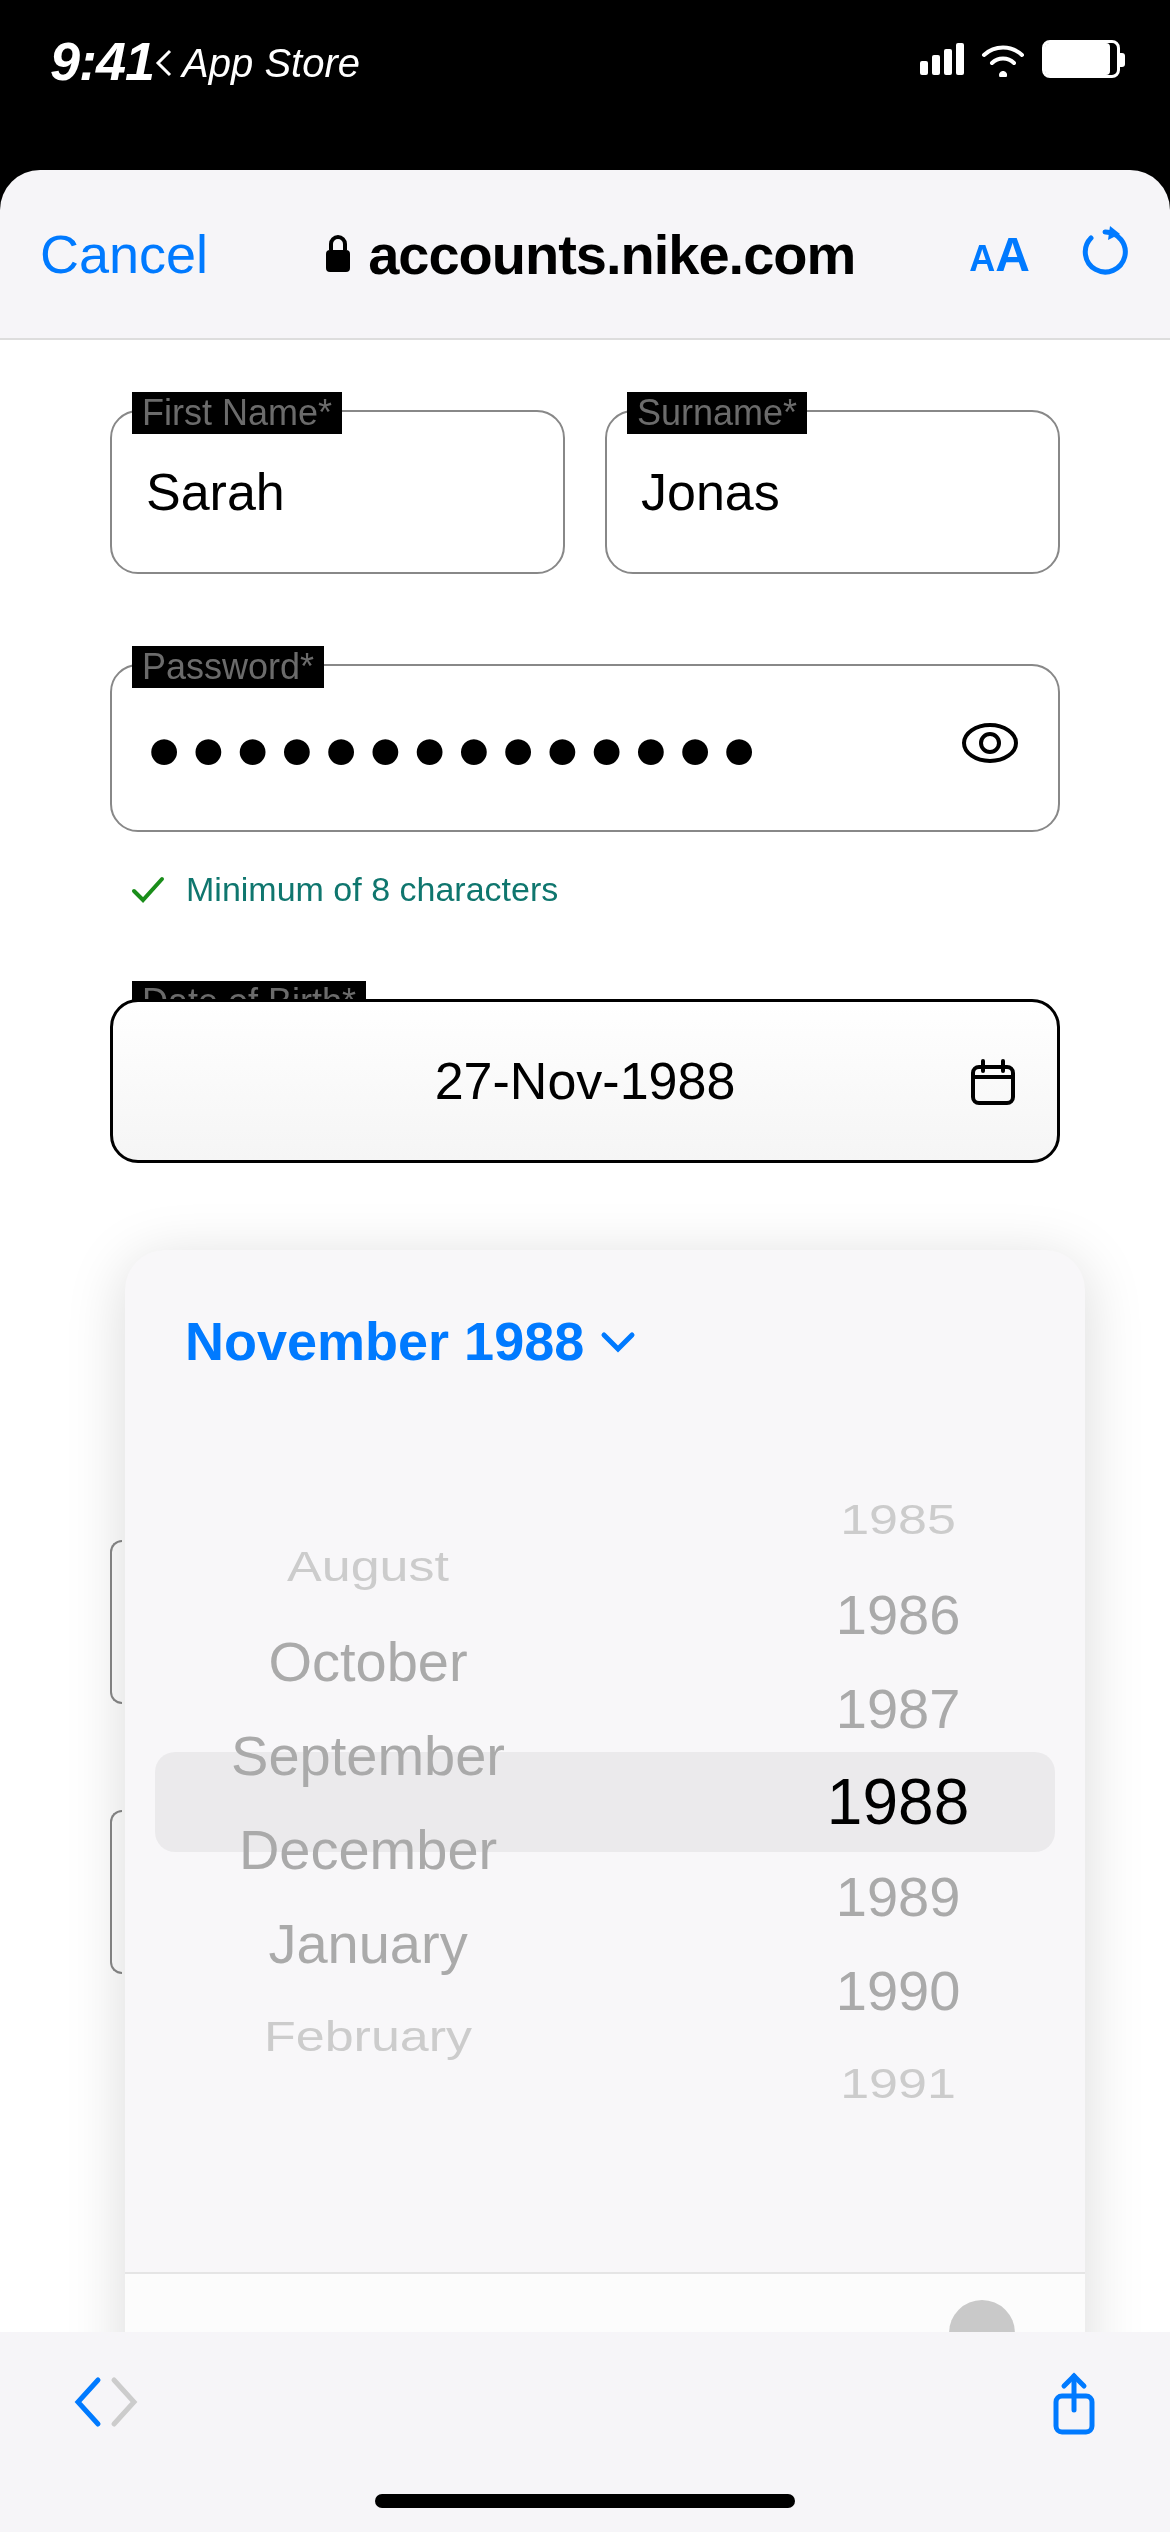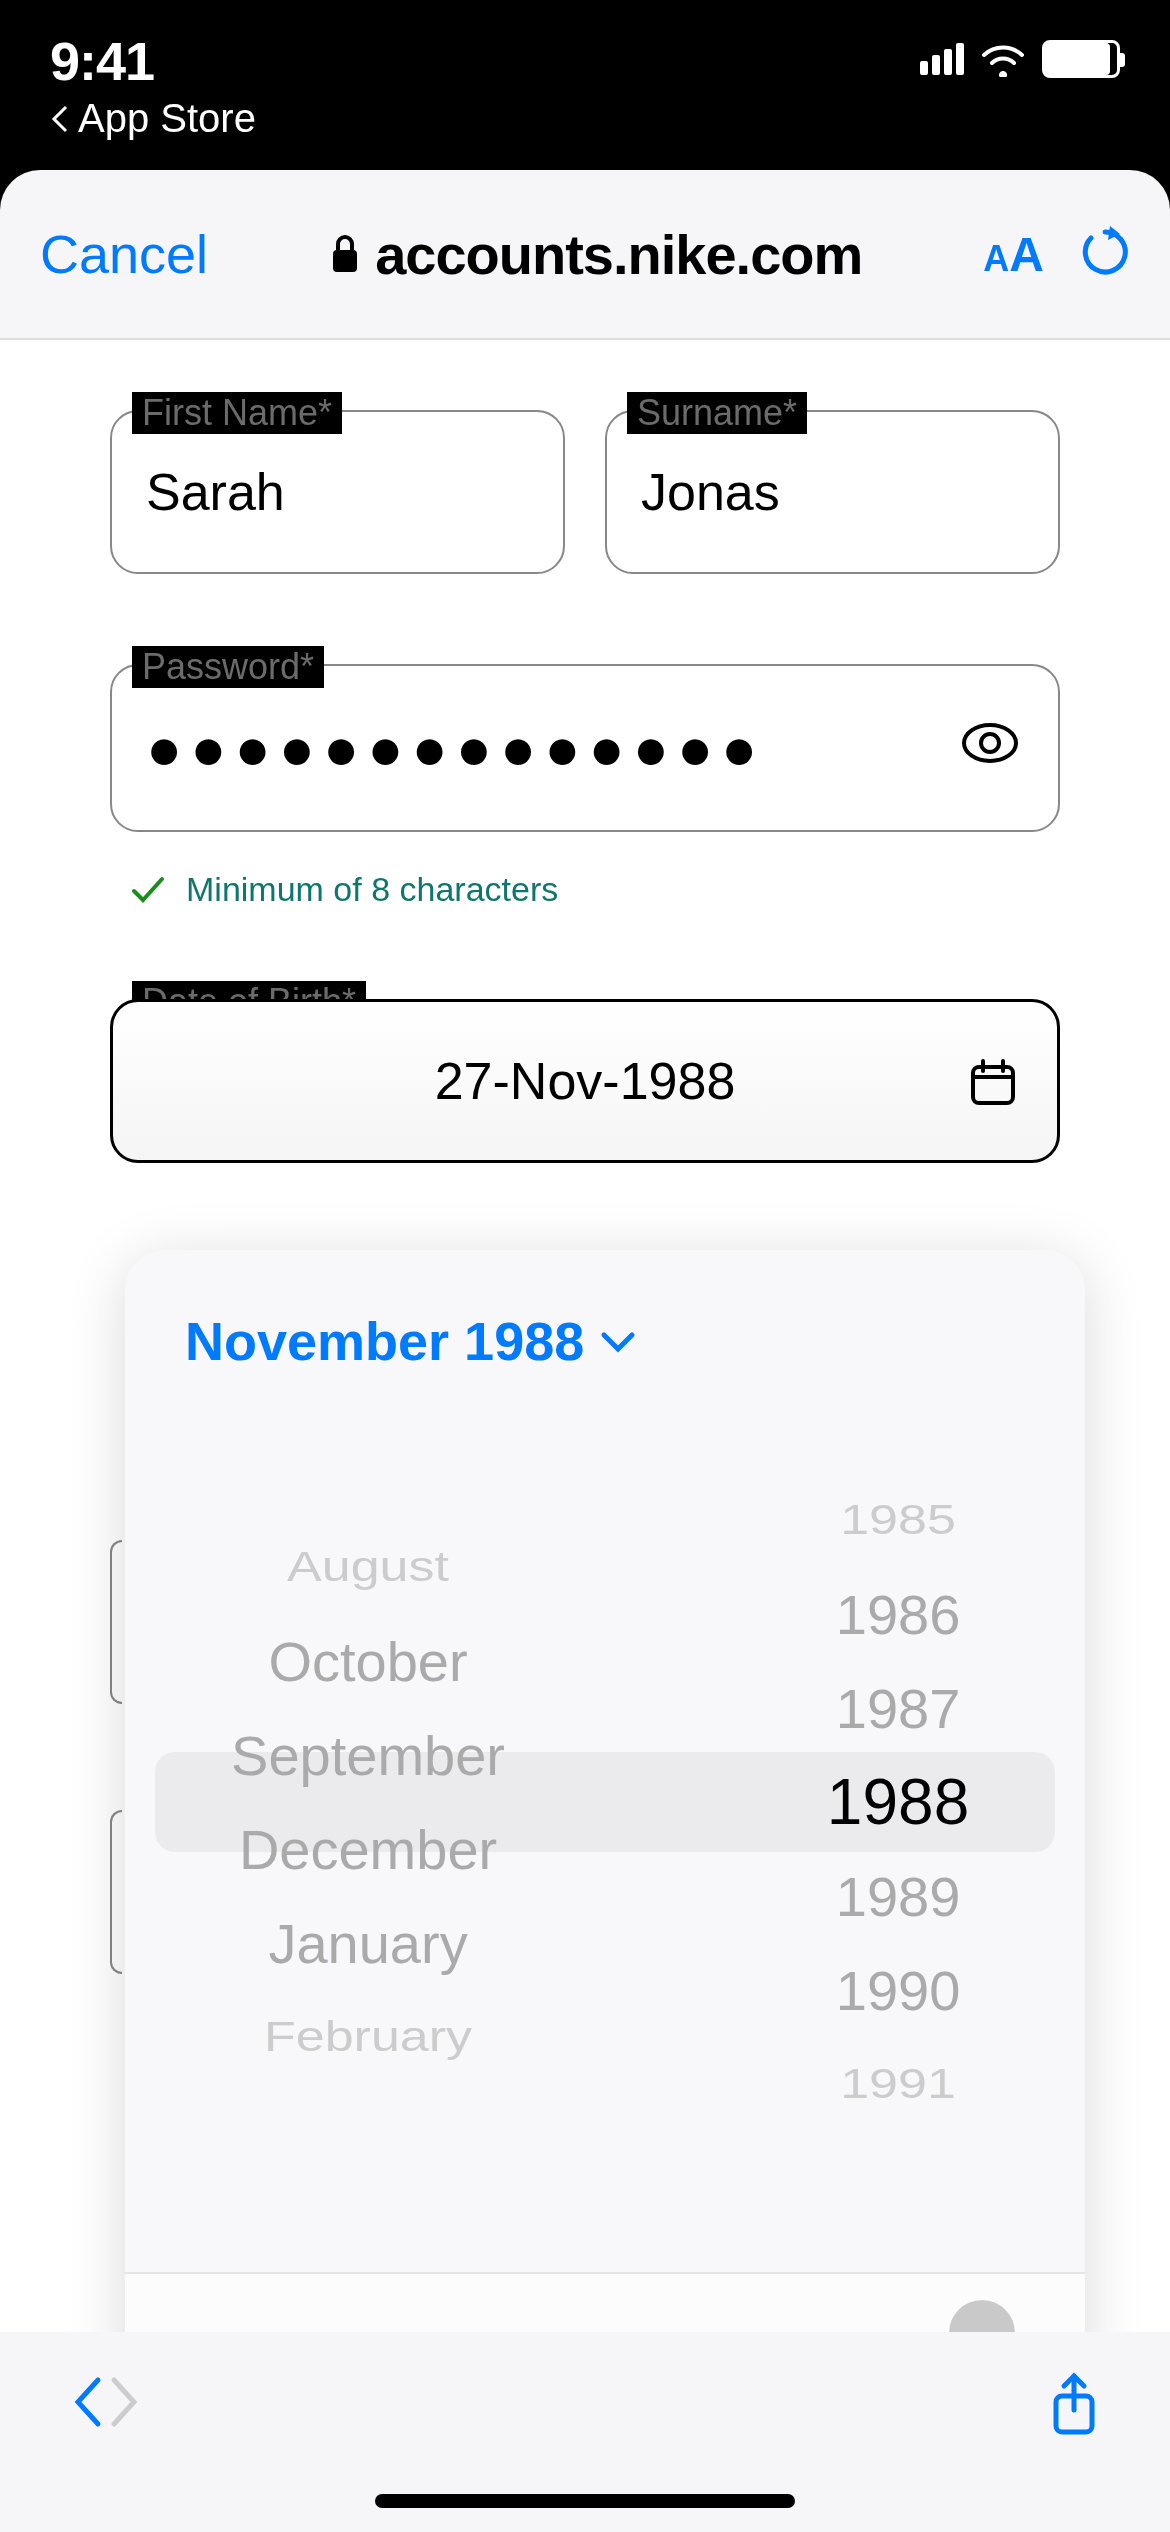--- a/index.html
+++ b/index.html
@@ -15,21 +15,21 @@
     
     .status-bar {
       height: 140px;
       background: #000;
       display: flex;
       justify-content: space-between;
       align-items: flex-start;
       padding: 30px 50px 0;
       color: #fff;
     }
-    .status-left { display: flex; flex-direction: column; }
+    .status-left { display: flex; flex-direction: row; font-style: italic; }
     .status-time { font-size: 54px; font-weight: 600; letter-spacing: -1px; }
     .status-back { font-size: 40px; margin-top: 4px; display: flex; align-items: center; gap: 8px; }
     .status-right { display: flex; align-items: center; gap: 16px; margin-top: 10px; }
     .signal-bars { display: flex; align-items: flex-end; gap: 4px; }
     .signal-bars span { width: 8px; background: #fff; border-radius: 2px; }
     .signal-bars span:nth-child(1){height:14px;} .signal-bars span:nth-child(2){height:20px;}
     .signal-bars span:nth-child(3){height:26px;} .signal-bars span:nth-child(4){height:32px;}
     .wifi-icon { width: 46px; height: 36px; }
     .battery { width: 78px; height: 38px; border: 3px solid #fff; border-radius: 8px; position: relative; }
     .battery::after { content:''; position:absolute; right:-8px; top:10px; width:5px; height:14px; background:#fff; border-radius:0 3px 3px 0; }
@@ -44,21 +44,21 @@
       bottom: 0;
       background: #f6f5f8;
       border-radius: 40px 40px 0 0;
     }
     .safari-header {
       height: 170px;
       display: flex;
       align-items: center;
       padding: 0 40px;
       border-bottom: 2px solid #ddd;
-      gap: 16px;
+      gap: 30px;
     }
     .cancel-btn { color: #007aff; font-size: 54px; flex-shrink: 0; }
     .url-area { flex: 1; display: flex; align-items: center; justify-content: center; gap: 14px; }
     .lock-icon { width: 32px; height: 40px; }
     .url-text { font-size: 56px; font-weight: 600; color: #000; letter-spacing: -1px; }
     .aa-btn { color: #007aff; font-size: 48px; font-weight: 600; flex-shrink: 0; }
     .aa-btn .small-a { font-size: 36px; }
     .reload-btn { color: #007aff; flex-shrink: 0; margin-left: 20px; }
     
     

